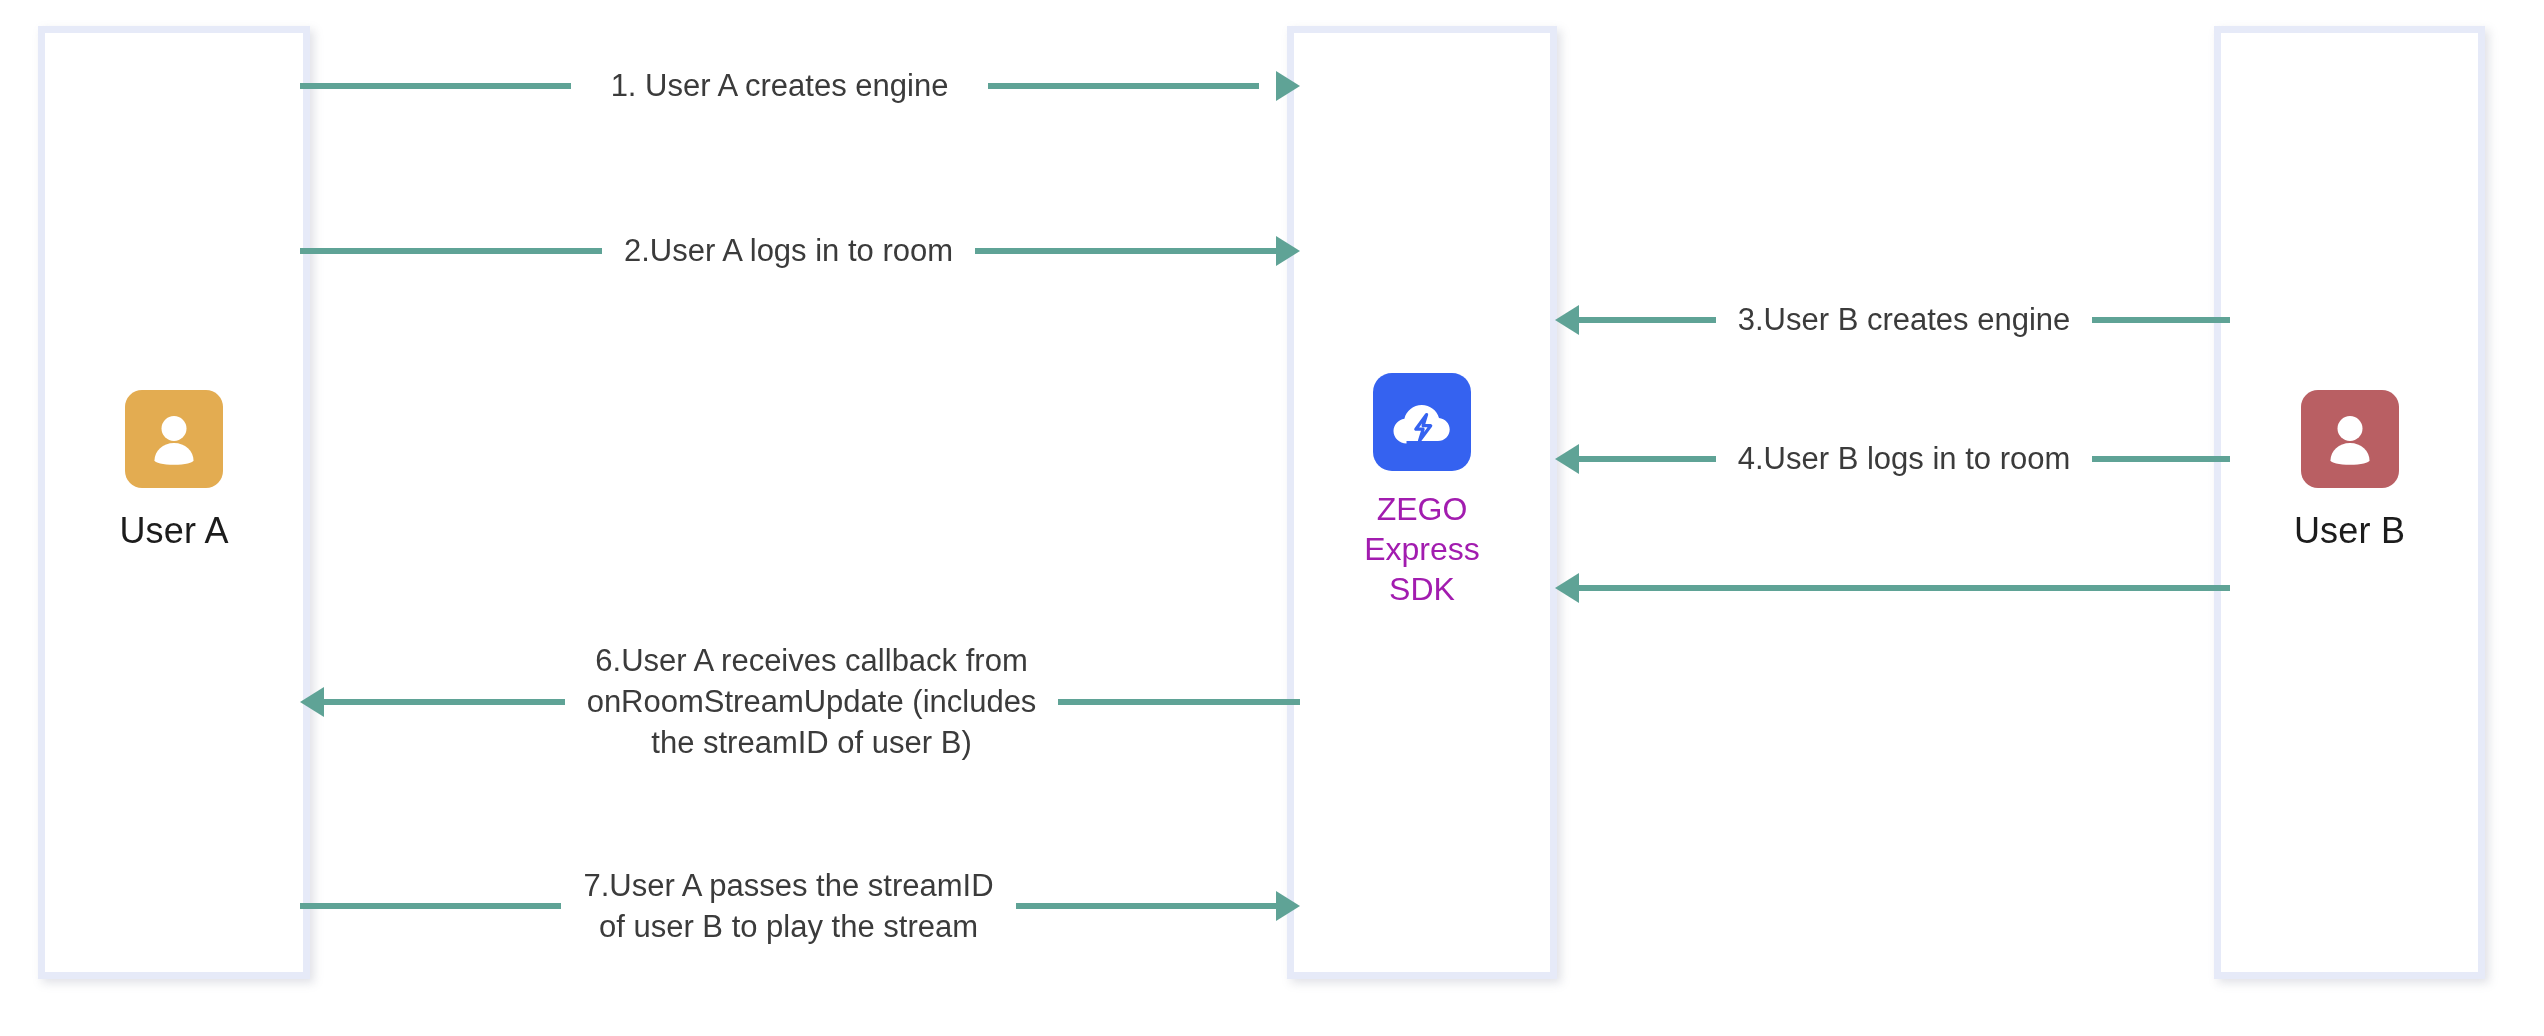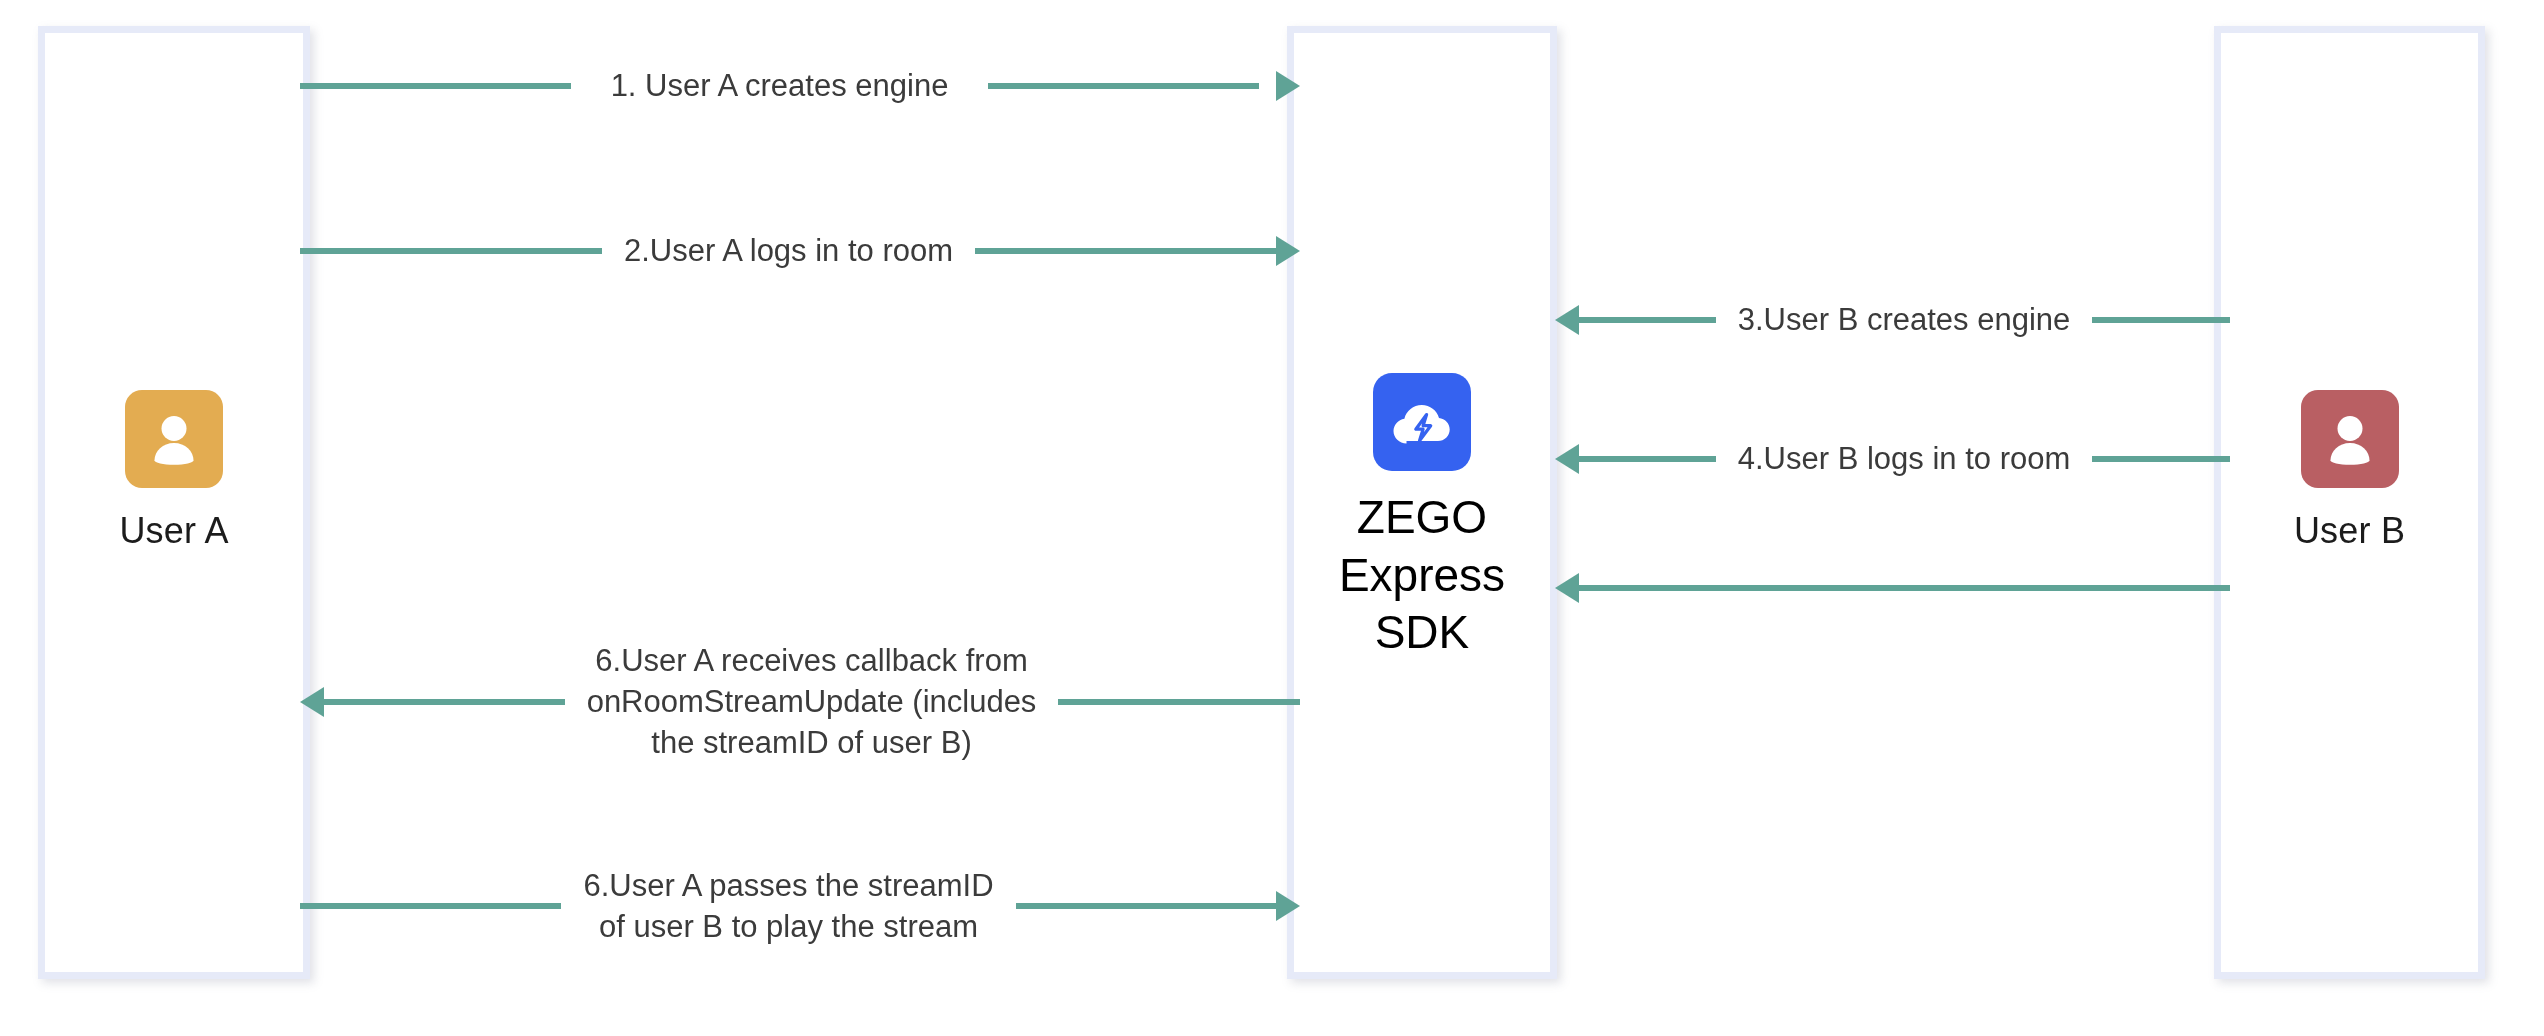--- a/index.html
+++ b/index.html
@@ -69,23 +69,23 @@
     width: 98px;
     height: 98px;
     border-radius: 19px;
     background: #3562f0;
     display: flex;
     align-items: center;
     justify-content: center;
   }
   .sdk-label {
     margin-top: 18px;
-    font-size: 46px;
+    font-size: 32px;
     line-height: 1.25;
-    color: #000000;
+    color: #a21caf;
     text-align: center;
     white-space: pre-line;
   }
 
   
   .msg {
     position: absolute;
     display: flex;
     align-items: center;
     z-index: 4;
@@ -212,19 +212,19 @@
     <div class="head head-left"></div>
     <div class="seg"></div>
     <div class="msg-text">6.User A receives callback from
 onRoomStreamUpdate (includes
 the streamID of user B)</div>
     <div class="seg"></div>
   </div>
 
   <div class="msg msg-multiline" id="msg-7">
     <div class="seg"></div>
-    <div class="msg-text">6.User A passes the streamID
+    <div class="msg-text">7.User A passes the streamID
 of user B to play the stream</div>
     <div class="seg"></div>
     <div class="head head-right"></div>
   </div>
 
 </div>
 
 </body></html>

